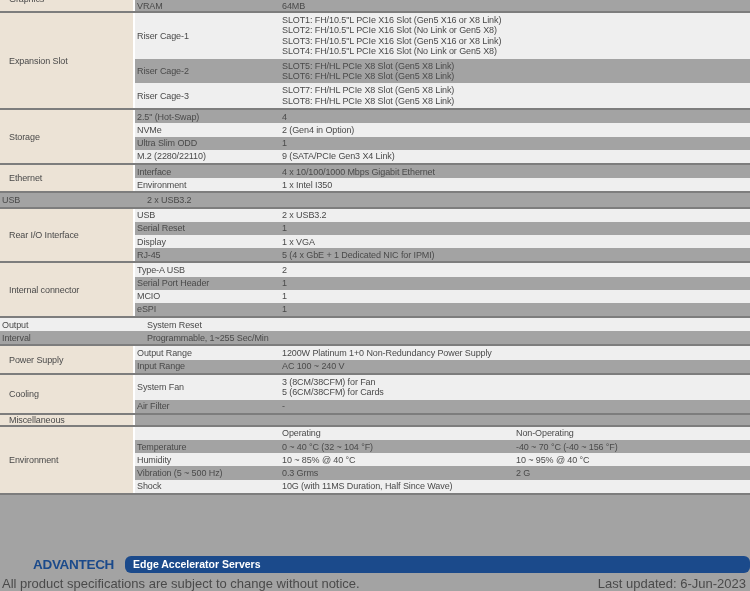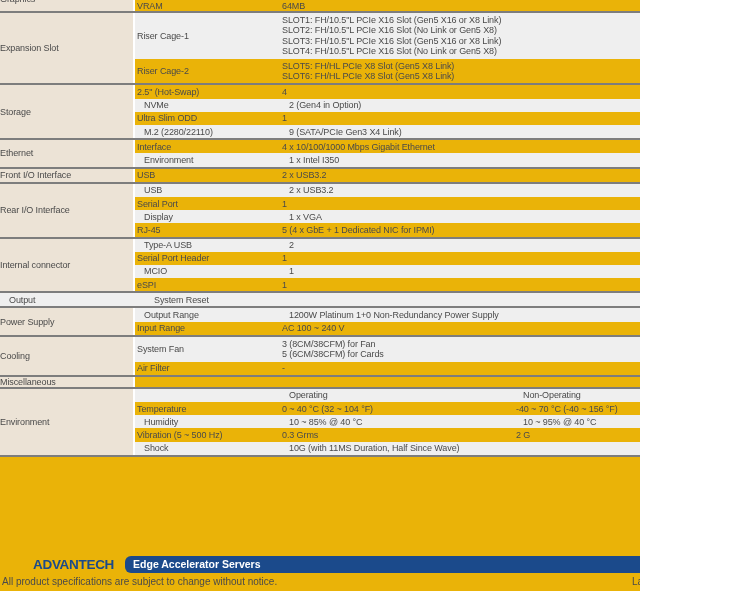--- a/index.html
+++ b/index.html
@@ -1,50 +1,51 @@
 <!DOCTYPE html>
 <html><head>
 <meta charset="utf-8">
 <style>
   * { margin: 0; padding: 0; box-sizing: border-box; }
   html, body { background: #ffffff; }
   body { font-family: "Liberation Sans", sans-serif; color: #4a4a4a; }
   .page {
     position: relative;
-    width: 640px;
+    width: 750px;
     height: 591px;
-    background: #eab308;
+    background: #a3a3a3;
     overflow: hidden;
   }
 
   
   .spec-table {
     position: absolute;
     top: 0; left: 0;
     width: 750px;
     border-bottom: 2px solid #7d7d7d;
     font-size: 9px;
     letter-spacing: -0.1px;
   }
   .section { display: flex; border-top: 2px solid #7d7d7d; }
   .section:first-child { border-top: none; }
   .cat {
     width: 135px;
     background: #ece3d6;
     border-right: 2px solid #ffffff;
     display: flex;
     align-items: center;
+    padding-left: 9px;
     flex-shrink: 0;
   }
   .section.clipped .cat { overflow: hidden; align-items: flex-start; }
   .section.clipped .cat .cat-label { margin-top: -6px; }
   .section.clipped .row { min-height: 11px; height: 11px; }
   .rows { flex: 1; display: flex; flex-direction: column; }
   .row { display: flex; align-items: center; min-height: 13.2px; }
-  .row.shade { background: #efefef; padding-left: 7px; }
+  .row.shade { background: #efefef; }
   .key { width: 147px; padding-left: 2px; flex-shrink: 0; }
   .val { flex: 1; }
   .val .line { line-height: 10.4px; }
   .row.multi { padding: 2px 0; }
   .env .val-op { width: 234px; flex-shrink: 0; }
   .env .val-nonop { flex: 1; }
 
   
   .footer { position: absolute; left: 0; top: 556px; width: 750px; }
   .footer-bar { display: flex; align-items: center; height: 17px; }
@@ -66,21 +67,21 @@
     font-size: 10.5px;
     line-height: 17px;
     padding-left: 8px;
     letter-spacing: 0;
     border-radius: 6px;
   }
   .footer-note {
     display: flex;
     justify-content: space-between;
     margin-top: 3px;
-    font-size: 10px;
+    font-size: 13px;
     color: #4a4a4a;
     padding: 0 4px 0 2px;
     align-items: center;
   }
 </style>
 </head>
 <body>
 
 <div class="page">
 
@@ -110,20 +111,27 @@
               <div class="line">SLOT4: FH/10.5"L PCIe X16 Slot (No Link or Gen5 X8)</div>
             </div>
           </div>
           <div class="row multi">
             <div class="key">Riser Cage-2</div>
             <div class="val">
               <div class="line">SLOT5: FH/HL PCIe X8 Slot (Gen5 X8 Link)</div>
               <div class="line">SLOT6: FH/HL PCIe X8 Slot (Gen5 X8 Link)</div>
             </div>
           </div>
+          <div class="row shade multi">
+            <div class="key">Riser Cage-3</div>
+            <div class="val">
+              <div class="line">SLOT7: FH/HL PCIe X8 Slot (Gen5 X8 Link)</div>
+              <div class="line">SLOT8: FH/HL PCIe X8 Slot (Gen5 X8 Link)</div>
+            </div>
+          </div>
         </div>
       </div>
       <div class="section">
         <div class="cat">
           <span class="cat-label">Storage</span>
         </div>
         <div class="rows">
           <div class="row">
             <div class="key">2.5" (Hot-Swap)</div>
             <div class="val">4</div>
@@ -151,41 +159,38 @@
             <div class="key">Interface</div>
             <div class="val">4 x 10/100/1000 Mbps Gigabit Ethernet</div>
           </div>
           <div class="row shade">
             <div class="key">Environment</div>
             <div class="val">1 x Intel I350</div>
           </div>
         </div>
       </div>
       <div class="section">
-        <div class="cat">
-          <span class="cat-label">Front I/O Interface</span>
-        </div>
         <div class="rows">
           <div class="row">
             <div class="key">USB</div>
             <div class="val">2 x USB3.2</div>
           </div>
         </div>
       </div>
       <div class="section">
         <div class="cat">
           <span class="cat-label">Rear I/O Interface</span>
         </div>
         <div class="rows">
           <div class="row shade">
             <div class="key">USB</div>
             <div class="val">2 x USB3.2</div>
           </div>
           <div class="row">
-            <div class="key">Serial Port</div>
+            <div class="key">Serial Reset</div>
             <div class="val">1</div>
           </div>
           <div class="row shade">
             <div class="key">Display</div>
             <div class="val">1 x VGA</div>
           </div>
           <div class="row">
             <div class="key">RJ-45</div>
             <div class="val">5 (4 x GbE + 1 Dedicated NIC for IPMI)</div>
           </div>
@@ -212,20 +217,24 @@
             <div class="key">eSPI</div>
             <div class="val">1</div>
           </div>
         </div>
       </div>
       <div class="section">
         <div class="rows">
           <div class="row shade">
             <div class="key">Output</div>
             <div class="val">System Reset</div>
+          </div>
+          <div class="row">
+            <div class="key">Interval</div>
+            <div class="val">Programmable, 1~255 Sec/Min</div>
           </div>
         </div>
       </div>
       <div class="section">
         <div class="cat">
           <span class="cat-label">Power Supply</span>
         </div>
         <div class="rows">
           <div class="row shade">
             <div class="key">Output Range</div>

